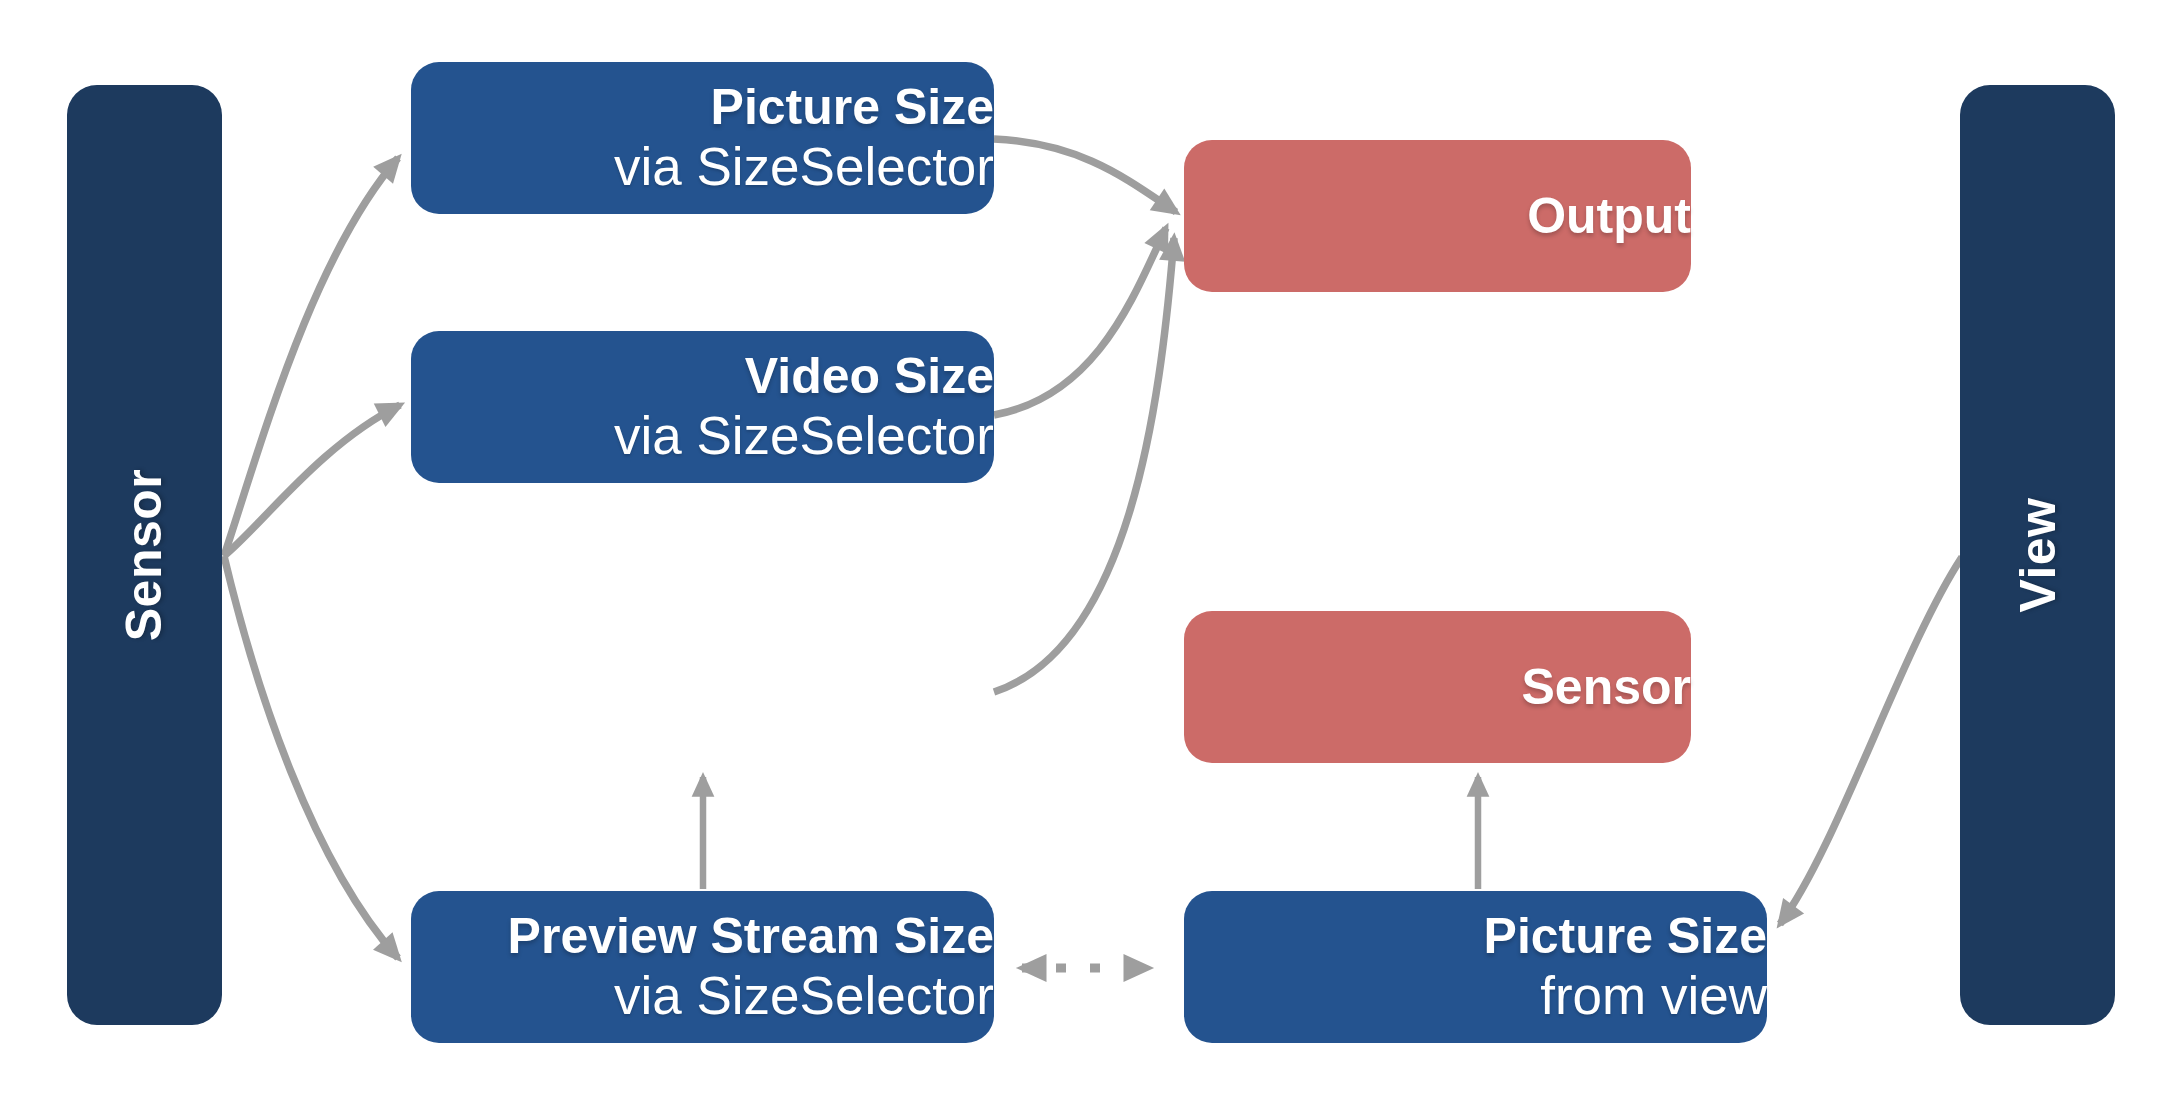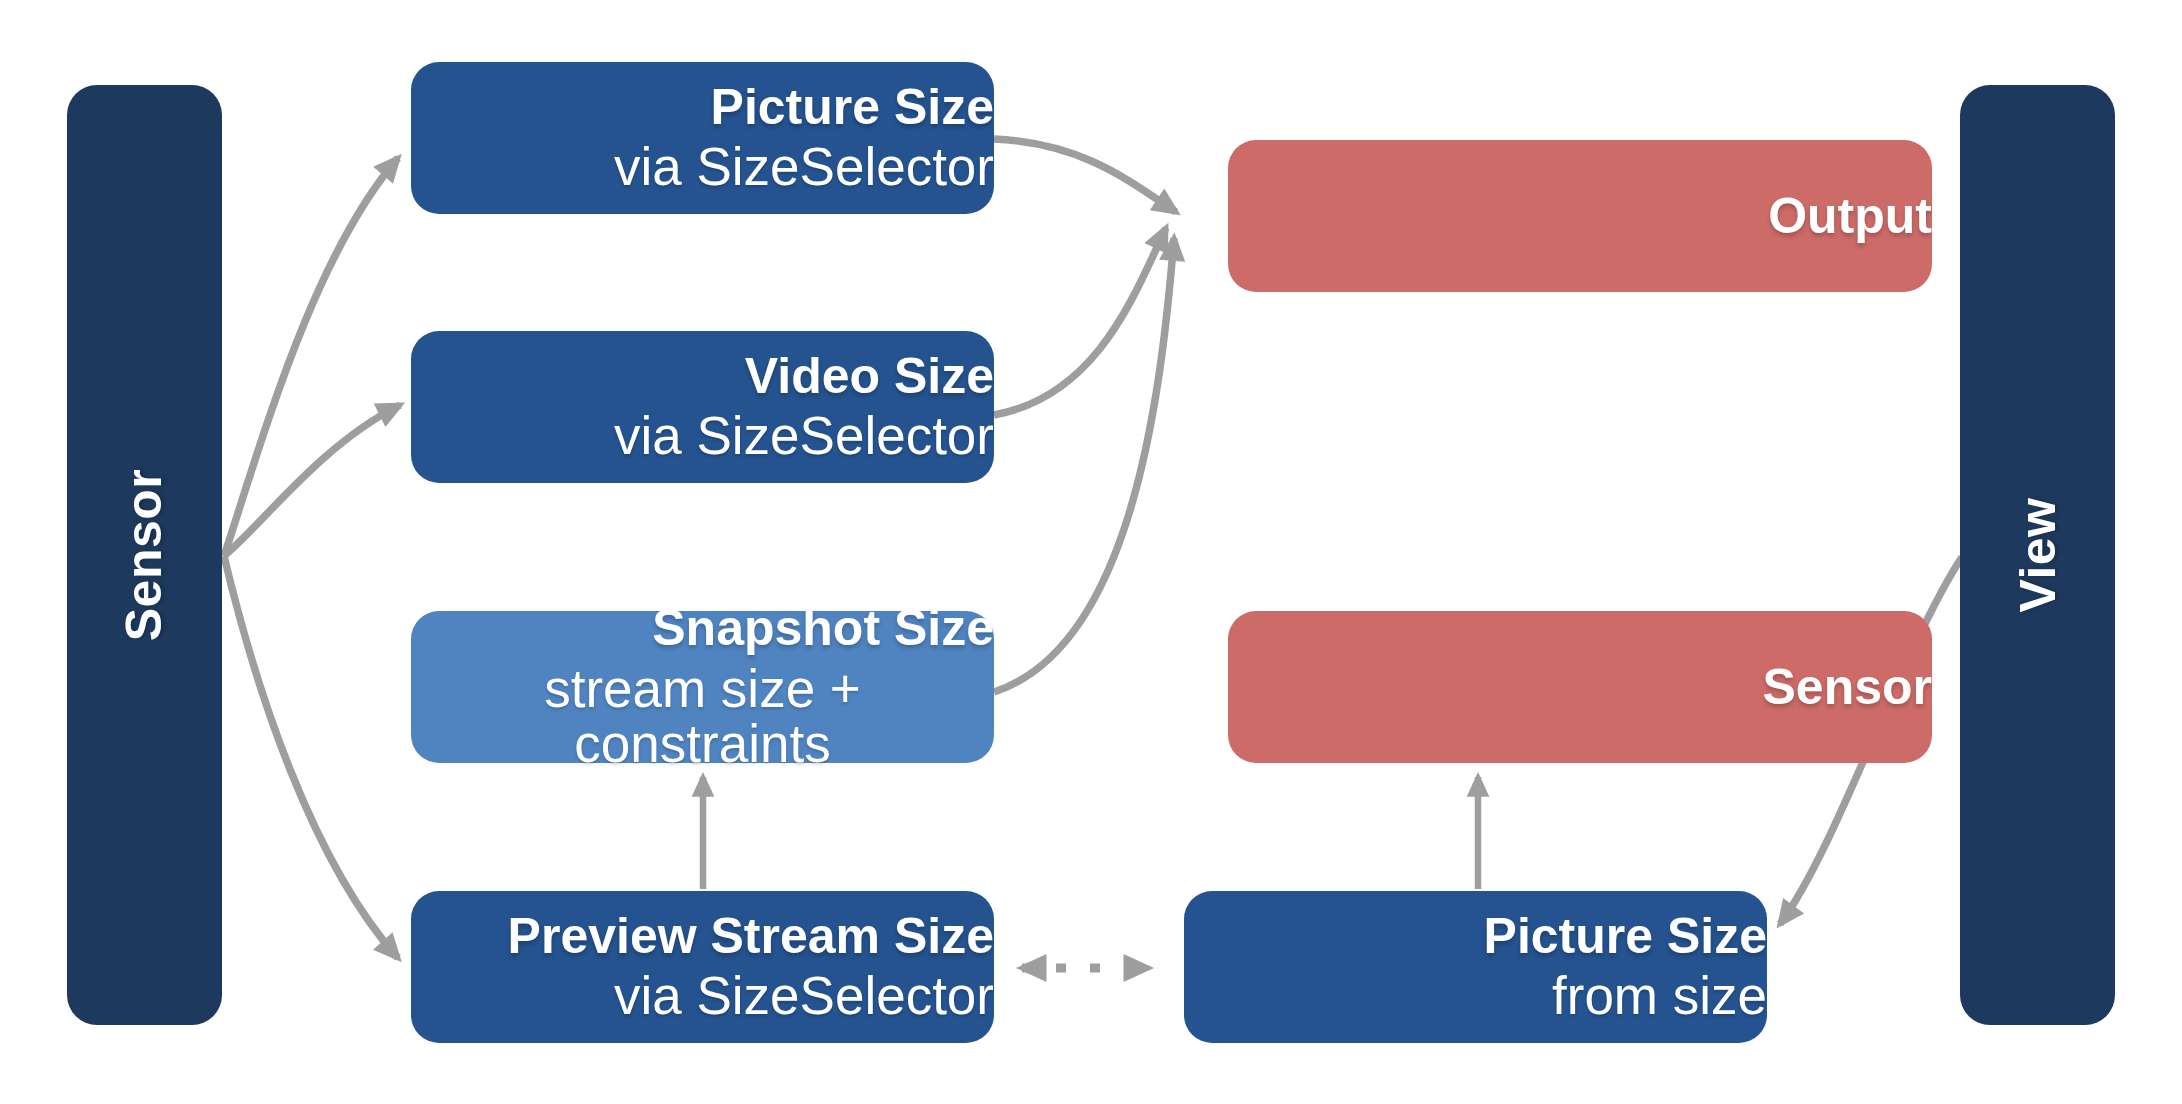--- a/index.html
+++ b/index.html
@@ -71,21 +71,21 @@
     display: flex;
     flex-direction: column;
     align-items: flex-end;
     justify-content: center;
     gap: 6px;
     color: var(--textOnDark);
     text-align: center;
   }
   .node.blue  { background: var(--blue); }
   .node.light { background: var(--lightBlue); }
-  .node.red   { background: var(--salmon); width: 704px; margin-left: 44px; }
+  .node.red   { background: var(--salmon); width: 507px; }
   .node .title {
     font-size: 50px;
     font-weight: bold;
     line-height: 1.05;
     text-shadow: 0 3px 4px rgba(0,0,0,0.22);
   }
   .node .subtitle {
     font-size: 53px;
     font-weight: normal;
     line-height: 1.05;
@@ -142,36 +142,32 @@
   <div class="node blue picture">
     <div class="title">Picture Size</div>
     <div class="subtitle">via SizeSelector</div>
   </div>
 
   <div class="node blue video">
     <div class="title">Video Size</div>
     <div class="subtitle">via SizeSelector</div>
   </div>
 
-  <div class="node light snapshot">
-    <div class="title">Snapshot Size</div>
-    <div class="subtitle">stream size + constraints</div>
-  </div>
 
   <div class="node blue preview">
     <div class="title">Preview Stream Size</div>
     <div class="subtitle">via SizeSelector</div>
   </div>
 
   <div class="node red output">
     <div class="title">Output</div>
   </div>
 
   <div class="node red screen">
     <div class="title">Sensor</div>
   </div>
 
   <div class="node blue surface">
     <div class="title">Picture Size</div>
-    <div class="subtitle">from size</div>
+    <div class="subtitle">from view</div>
   </div>
 
 </div>
 
 </body></html>

